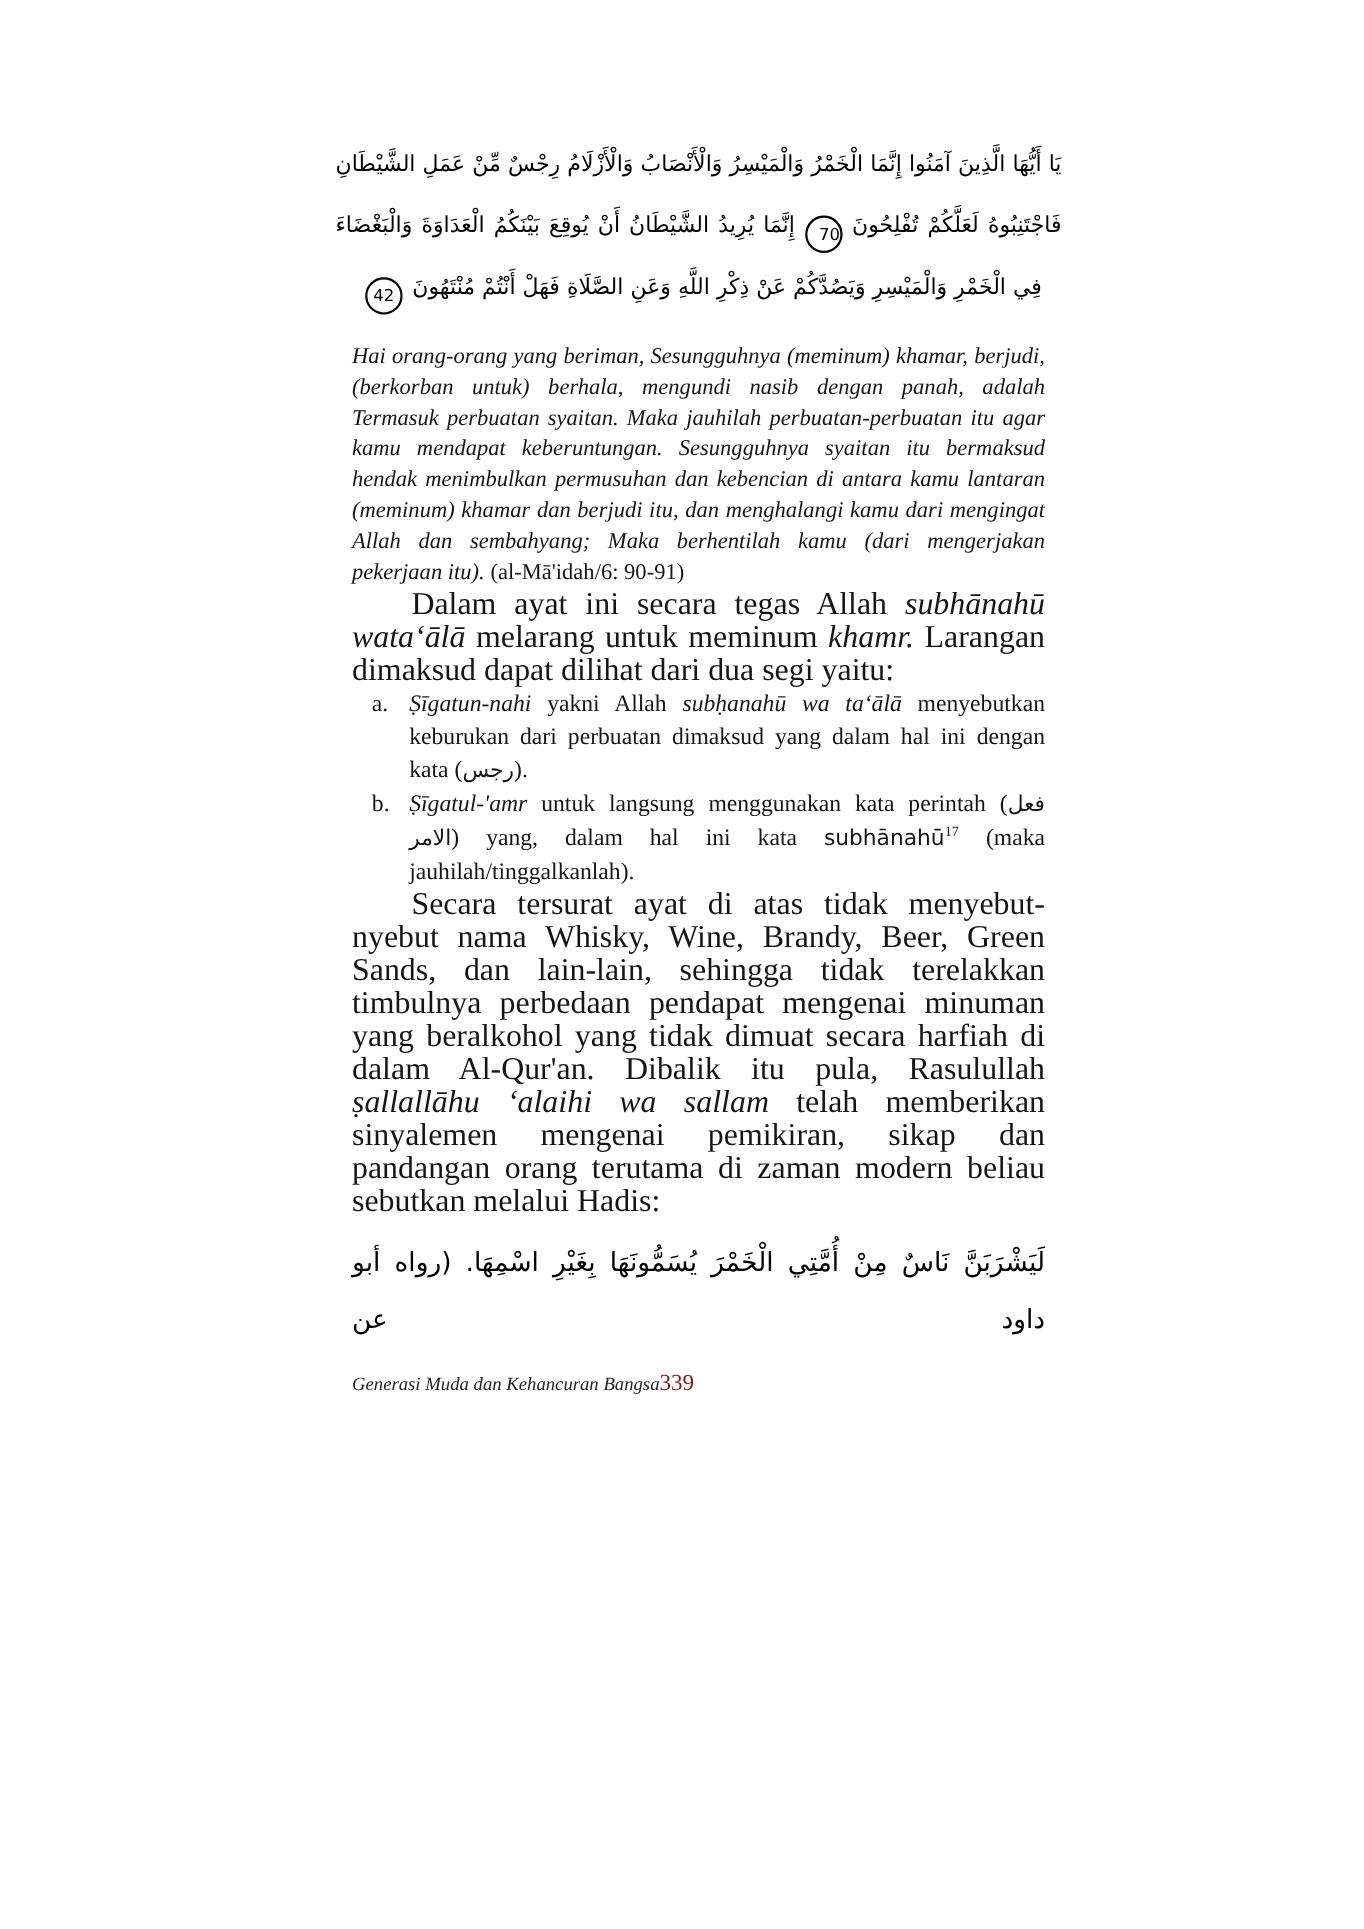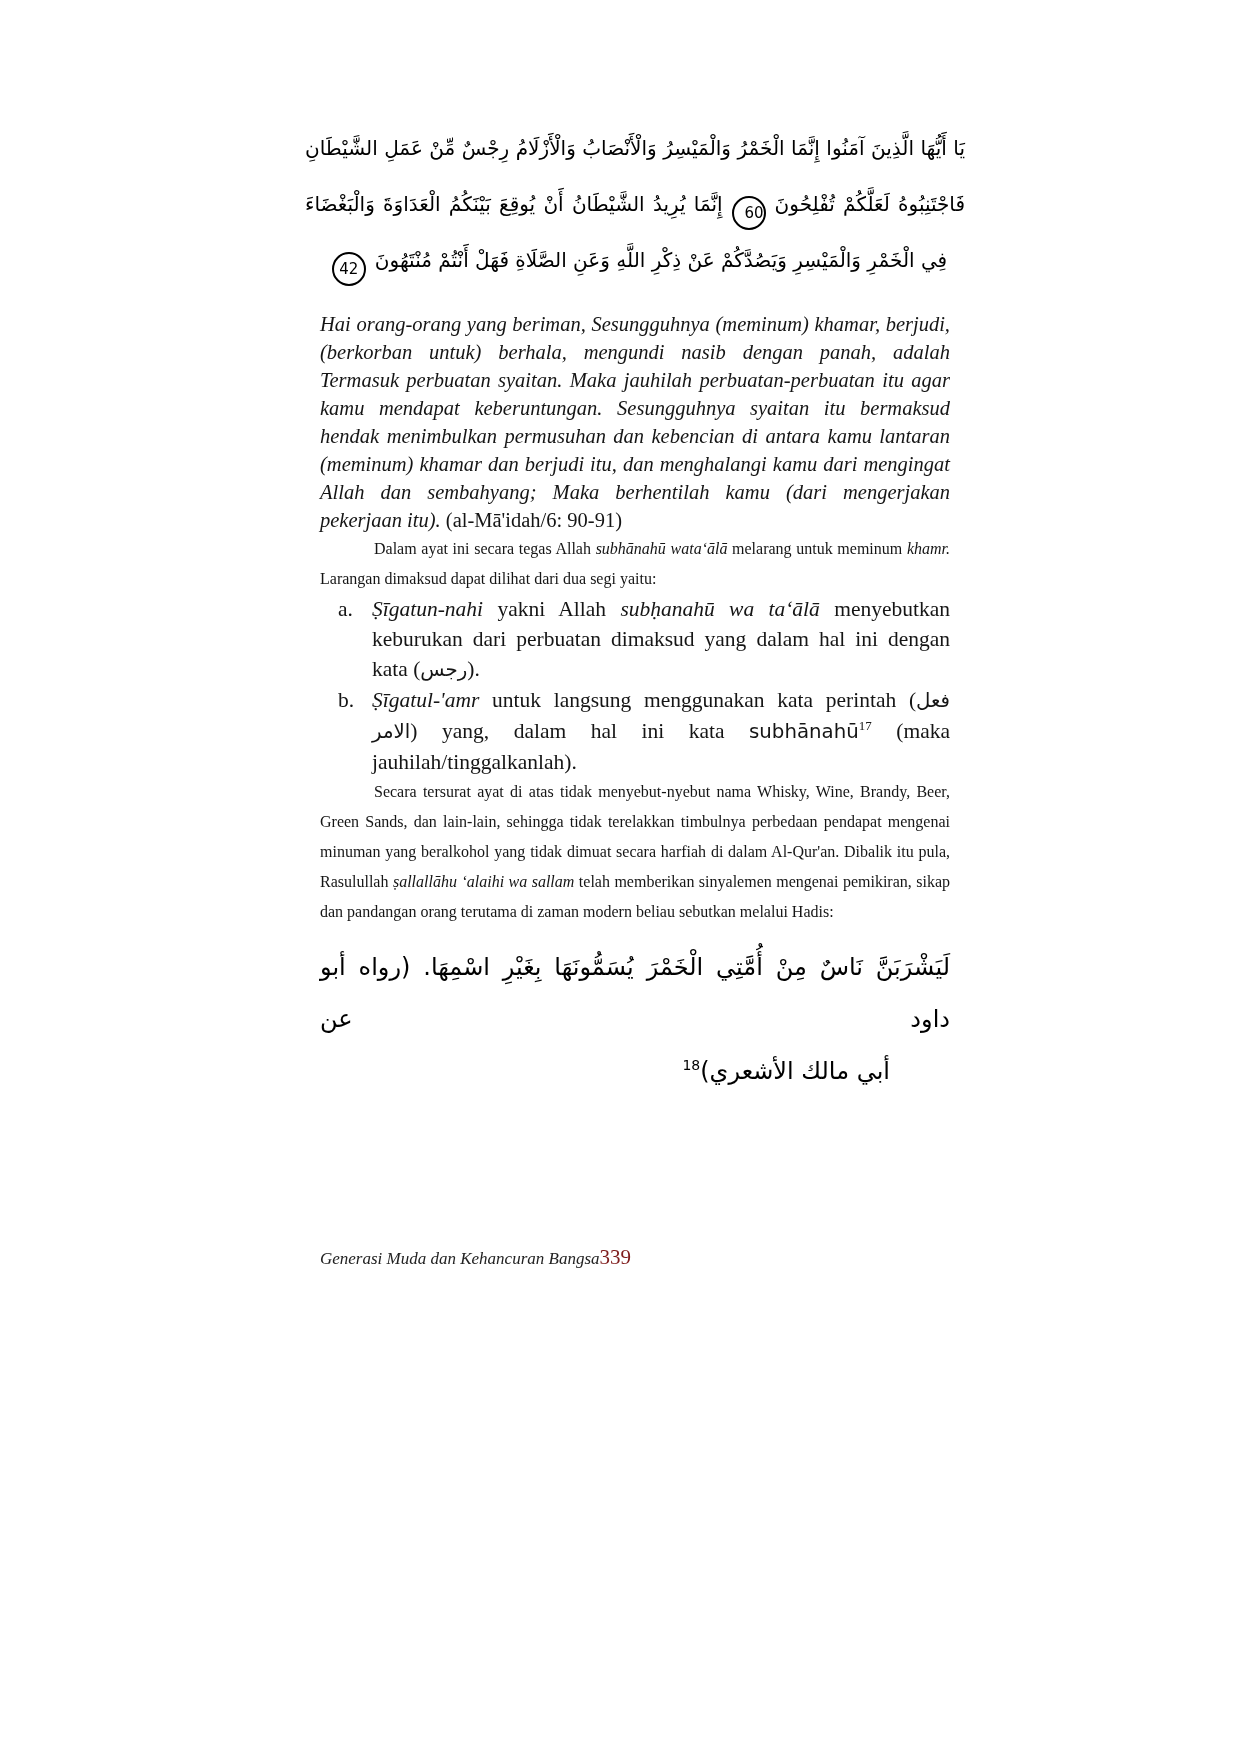--- a/index.html
+++ b/index.html
@@ -24,21 +24,21 @@
   }
 
   
   .quote {
     margin-top:22px; font-style:italic; font-size:20.5px; line-height:28px;
     text-align:justify; text-justify:inter-word;
   }
   .quote .ref { font-style:normal; }
 
   
-  .para { font-size:16px; line-height:30px; text-align:justify; text-justify:inter-word; }
+  .para { font-size:29px; line-height:30px; text-align:justify; text-justify:inter-word; }
   .para.indent { text-indent:54px; }
   .it { font-style:italic; }
   .ar { font-family:"DejaVu Sans",sans-serif; font-size:0.92em; unicode-bidi:embed; direction:rtl; }
   sup.fn { font-size:13px; line-height:0; vertical-align:super; }
 
   
   .list-item { display:flex; font-size:21.5px; line-height:30px; }
   .li-marker { width:52px; padding-left:18px; box-sizing:border-box; flex:none; }
   .li-body { flex:1; text-align:justify; text-justify:inter-word; }
 
@@ -63,21 +63,21 @@
 <body>
 
 <div class="page">
   <div class="content">
 
     <div class="quran">
       <div class="quran-line">
         <span>يَا أَيُّهَا الَّذِينَ آمَنُوا إِنَّمَا الْخَمْرُ وَالْمَيْسِرُ وَالْأَنْصَابُ وَالْأَزْلَامُ رِجْسٌ مِّنْ عَمَلِ الشَّيْطَانِ</span>
       </div>
       <div class="quran-line">
-        <span>فَاجْتَنِبُوهُ لَعَلَّكُمْ تُفْلِحُونَ</span><span class="ayah-num">60</span><span>إِنَّمَا يُرِيدُ الشَّيْطَانُ أَنْ يُوقِعَ بَيْنَكُمُ الْعَدَاوَةَ وَالْبَغْضَاءَ</span>
+        <span>فَاجْتَنِبُوهُ لَعَلَّكُمْ تُفْلِحُونَ</span><span class="ayah-num">70</span><span>إِنَّمَا يُرِيدُ الشَّيْطَانُ أَنْ يُوقِعَ بَيْنَكُمُ الْعَدَاوَةَ وَالْبَغْضَاءَ</span>
       </div>
       <div class="quran-line centered">
         <span>فِي الْخَمْرِ وَالْمَيْسِرِ وَيَصُدَّكُمْ عَنْ ذِكْرِ اللَّهِ وَعَنِ الصَّلَاةِ فَهَلْ أَنْتُمْ مُنْتَهُونَ</span><span class="ayah-num">42</span>
       </div>
     </div>
 
     <div class="quote">
       <span>Hai orang-orang yang beriman, Sesungguhnya (meminum) khamar, berjudi, (berkorban untuk) berhala, mengundi nasib dengan panah, adalah Termasuk perbuatan syaitan. Maka jauhilah perbuatan-perbuatan itu agar kamu mendapat keberuntungan. Sesungguhnya syaitan itu bermaksud hendak menimbulkan permusuhan dan kebencian di antara kamu lantaran (meminum) khamar dan berjudi itu, dan menghalangi kamu dari mengingat Allah dan sembahyang; Maka berhentilah kamu (dari mengerjakan pekerjaan itu).</span><span class="ref"> (al-Mā'idah/6: 90-91)</span>
     </div>
 
@@ -100,23 +100,20 @@
     </div>
 
     <div class="para indent">
       <span>Secara tersurat ayat di atas tidak menyebut-nyebut nama Whisky, Wine, Brandy, Beer, Green Sands, dan lain-lain, sehingga tidak terelakkan timbulnya perbedaan pendapat mengenai minuman yang beralkohol yang tidak dimuat secara harfiah di dalam Al-Qur'an. Dibalik itu pula, Rasulullah </span><em class="it">ṣallallāhu ‘alaihi wa sallam</em><span> telah memberikan sinyalemen mengenai pemikiran, sikap dan pandangan orang terutama di zaman modern beliau sebutkan melalui Hadis:</span>
     </div>
 
     <div class="hadith">
       <div class="hadith-l1">
         <span>لَيَشْرَبَنَّ نَاسٌ مِنْ أُمَّتِي الْخَمْرَ يُسَمُّونَهَا بِغَيْرِ اسْمِهَا. (رواه أبو داود عن</span>
       </div>
-      <div class="hadith-l2">
-        <span>أبي مالك الأشعري)</span><sup class="fn">18</sup>
-      </div>
     </div>
 
   </div>
 
   <div class="footer">
     <span class="footer-title">Generasi Muda dan Kehancuran Bangsa</span>
     <span class="footer-page">339</span>
   </div>
 </div>
 

